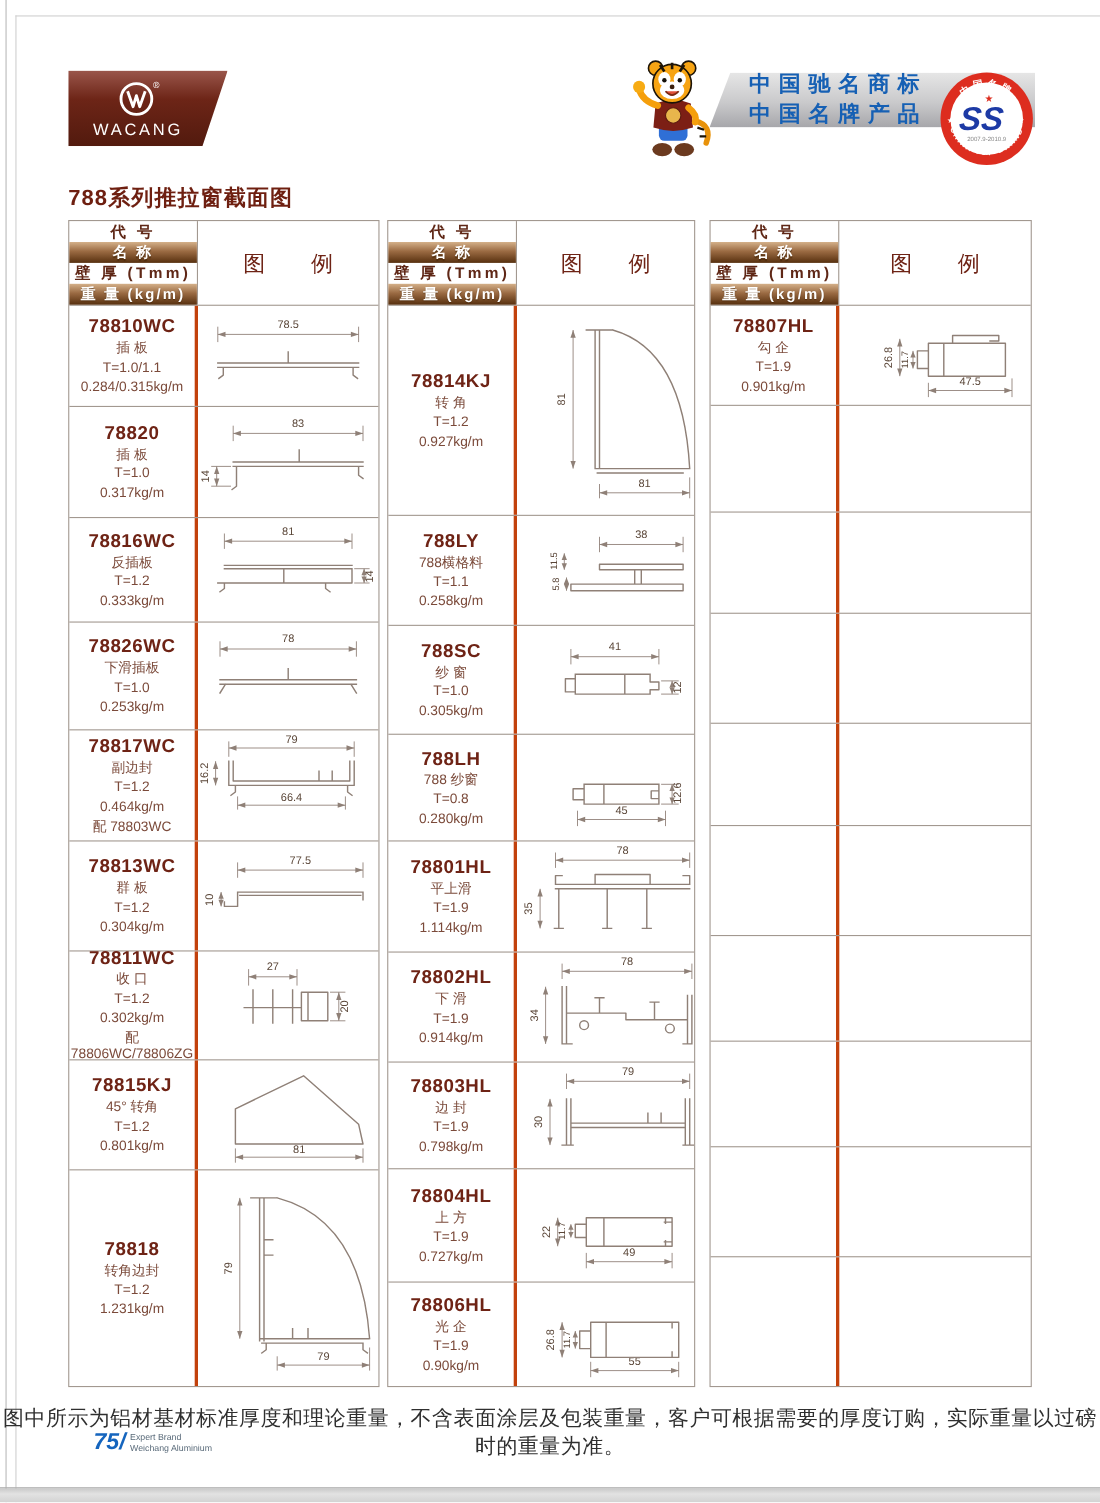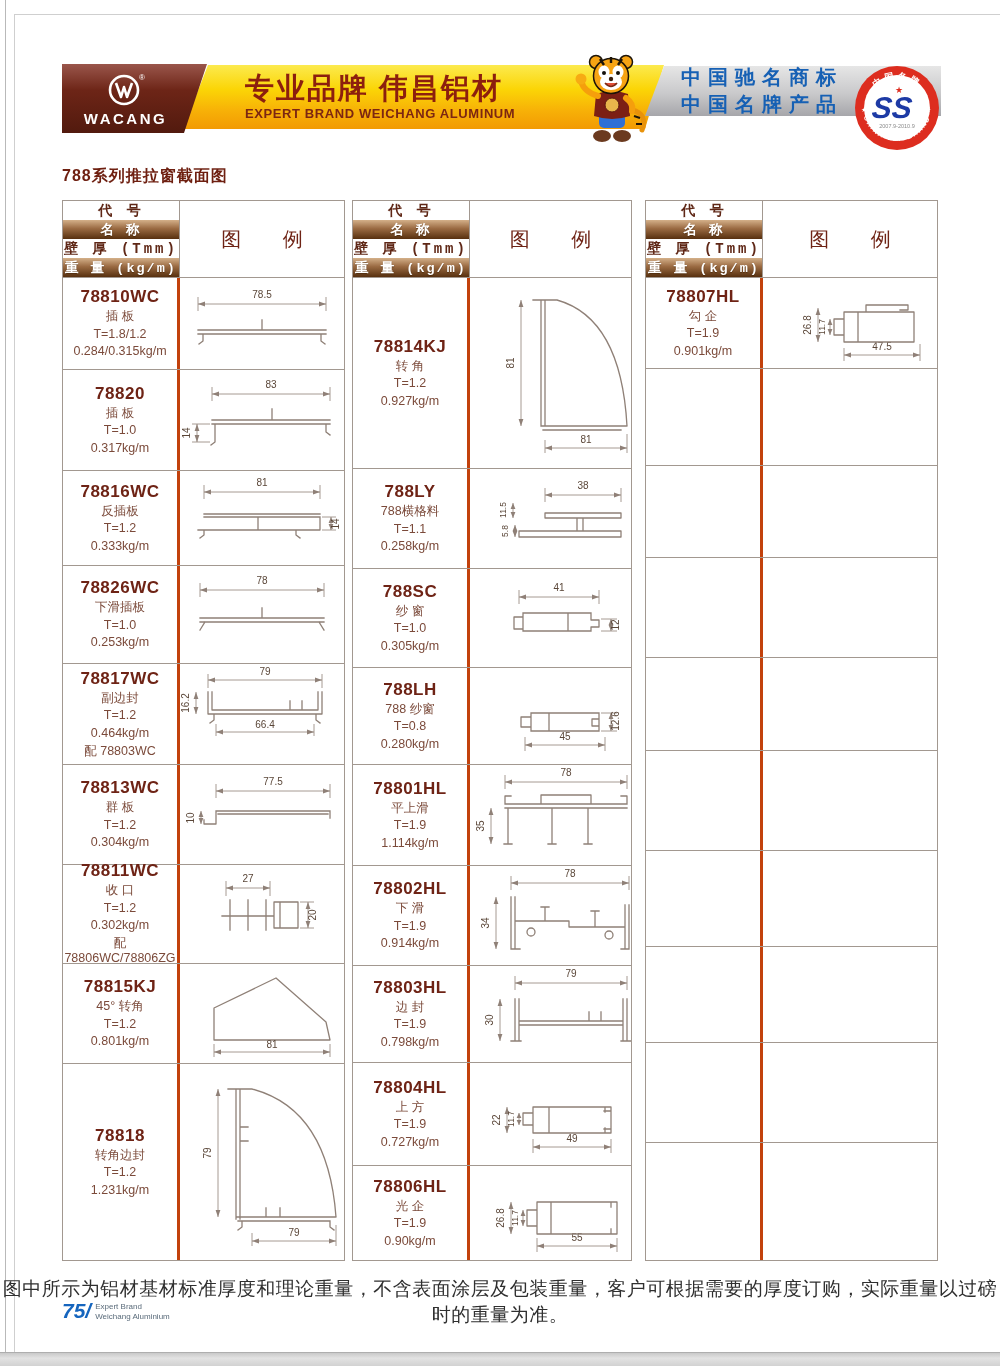--- a/index.html
+++ b/index.html
@@ -11,45 +11,45 @@
   .edge-v-inner { position:absolute; left:14px; top:14px; width:1px; height:1352px; background:#cfcfcf; }
   .edge-h-top  { position:absolute; left:14px; top:14px; height:1px; right:0; background:#cfcfcf; }
   .bottom-strip{ position:absolute; left:0; top:1352px; width:100%; height:14px;
                  background:linear-gradient(180deg,#c9c9c9,#e2e2e2 40%,#d2d2d2); border-top:1px solid #aeaeae; }
 
   
   .logo-box { position:absolute; left:62px; top:64px; width:145px; height:69px; z-index:2;
               background:linear-gradient(180deg,#9a564b 0%,#6d2517 38%,#521a0e 100%);
               clip-path:polygon(0 0,145px 0,122px 69px,0 69px);
               display:flex; flex-direction:column; align-items:center; justify-content:center; padding-right:18px; }
-  .logo-text { color:#fff; font-weight:bold; font-size:15px; letter-spacing:2.5px; margin-top:1px; }
+  .logo-text { color:#fff; font-weight:normal; font-size:15px; letter-spacing:2.5px; margin-top:1px; }
   .yellow-band { position:absolute; left:183px; top:65px; width:481px; height:64px; z-index:1;
                  background:linear-gradient(180deg,#fcea4e 0%,#fbd506 38%,#f7b007 72%,#f29a03 100%);
                  clip-path:polygon(25px 0,481px 0,462px 64px,0 64px);
                  display:flex; flex-direction:column; justify-content:center; padding-left:62px; }
   .slogan-cn { font-size:29px; font-weight:bold; color:#8c1f0e; letter-spacing:2px; line-height:1.05; }
   .slogan-en { font-size:13px; font-weight:bold; color:#7c2612; letter-spacing:0.6px; margin-top:3px; }
   .gray-band { position:absolute; left:645px; top:66px; width:296px; height:50px; z-index:1;
                background:linear-gradient(180deg,#e6e6e6 0%,#c9c9cb 55%,#a6a6aa 100%);
                clip-path:polygon(19px 0,296px 0,296px 50px,0 50px);
                display:flex; flex-direction:column; justify-content:center; padding-left:36px; }
   .gray-band div { color:#1660b4; font-size:20px; font-weight:bold; letter-spacing:7px; line-height:1.35; }
   .tiger { position:absolute; left:572px; top:50px; z-index:3; }
   .badge { position:absolute; left:852px; top:62px; z-index:3; }
 
   
-  .doc-title { position:absolute; left:62px; top:166px; font-size:16px; font-weight:bold; color:#6e1f10; letter-spacing:1px; }
+  .doc-title { position:absolute; left:62px; top:166px; font-size:20px; font-weight:bold; color:#6e1f10; letter-spacing:1px; }
 
   
   .colgrp { position:absolute; top:200px; border:1px solid #a29890; background:#fff; }
   #col1 { left:62px;  width:283px; }
   #col2 { left:352px; width:280px; }
   #col3 { left:645px; width:293px; }
   .colhead { display:flex; height:77px; border-bottom:1px solid #a29890; }
-  .hleft { width:117px; border-right:1px solid #a29890; display:flex; flex-direction:column;font-family:Liberation Mono, monospace; }
+  .hleft { width:117px; border-right:1px solid #a29890; display:flex; flex-direction:column; }
   .hleft > div { flex:1; display:flex; align-items:center; justify-content:center; }
   .h-plain { color:#5f2716; font-weight:bold; font-size:14px; letter-spacing:3px; }
   .h-bar { background:linear-gradient(180deg,#d4b089 0%,#9a6a42 45%,#57300f 100%);
            color:#fff; font-weight:bold; font-size:13.5px; letter-spacing:2px;
            text-shadow:0 1px 1px rgba(60,30,0,.6); }
   .hlegend { flex:1; display:flex; align-items:center; justify-content:center;
              color:#6e2315; font-size:20px; letter-spacing:18px; text-indent:18px; font-weight:normal; }
   .prow { display:flex; border-bottom:1px solid #a29890; }
   .prow:last-child { border-bottom:none;justify-content:space-between; }
   .plbl { width:117px; border-right:3px solid #c2410c; display:flex; flex-direction:column;
@@ -63,44 +63,40 @@
   .dim line { stroke:#8f8077; stroke-width:0.8; }
   .ext { stroke:#9a8c82; stroke-width:0.7; }
   .ah { fill:#8f8077; stroke:none; }
   .dtx { fill:#5a4638; font-size:10px; font-family:"Liberation Sans",sans-serif; }
   .dtx.sm { font-size:8.5px; }
 
   
   .footnote { position:absolute; left:0; top:1276px; width:100%; text-align:center;
               font-size:19px; color:#2f2f2f; letter-spacing:0.5px; }
   .pageno { position:absolute; left:62px; top:1300px; display:flex; align-items:flex-start; gap:4px; }
-  .pn { font-size:21px; font-weight:bold; color:#1565be; line-height:1; font-style:italic; }
+  .pn { font-size:21px; font-weight:bold; color:#1565be; line-height:1; font-style:italic;margin-left:23px; }
   .pn-sub { font-size:8px; color:#5a6b7a; line-height:1.25; padding-top:2px; }
 </style>
 </head>
 <body>
 
 <div class="page">
   <div class="edge-v-outer"></div>
   <div class="edge-v-inner"></div>
   <div class="edge-h-top"></div>
 
   <div class="logo-box">
     <svg width="44" height="38" viewBox="0 0 44 38">
       <circle cx="20" cy="19" r="14" fill="none" stroke="#fff" stroke-width="2.6"></circle>
       <path d="M12,12 L17,26 L20,16 L23,26 L28,12" fill="none" stroke="#fff" stroke-width="2.6" stroke-linejoin="round"></path>
       <text x="38" y="9" font-size="8" fill="#fff" text-anchor="middle">®</text>
     </svg>
     <div class="logo-text">WACANG</div>
   </div>
 
-  <div class="yellow-band">
-    <div class="slogan-cn">专业品牌  伟昌铝材</div>
-    <div class="slogan-en">EXPERT BRAND WEICHANG ALUMINUM</div>
-  </div>
 
   <svg class="tiger" width="80" height="94" viewBox="0 0 80 94">
     <path d="M60,60 Q76,64 70,80" stroke="#e8920a" stroke-width="5" fill="none" stroke-linecap="round"></path>
     <path d="M62,66 l6,2 M64,74 l6,0" stroke="#1d1408" stroke-width="2"></path>
     <ellipse cx="30" cy="86" rx="9" ry="6" fill="#6b3a1f"></ellipse>
     <ellipse cx="50" cy="86" rx="9" ry="6" fill="#6b3a1f"></ellipse>
     <rect x="27" y="62" width="26" height="16" rx="5" fill="#2f6fd6"></rect>
     <path d="M24,44 Q40,38 56,44 L58,66 Q40,72 22,66 Z" fill="#7c1f15"></path>
     <circle cx="40" cy="55" r="7" fill="#e8b64c" stroke="#5c1a10" stroke-width="1"></circle>
     <path d="M26,46 Q12,42 9,31" stroke="#f59f0c" stroke-width="6" fill="none" stroke-linecap="round"></path>
@@ -154,21 +150,21 @@
         <div class="h-plain">壁 厚 (Tmm)</div>
         <div class="h-bar">重 量 (kg/m)</div>
       </div>
       <div class="hlegend">图 例</div>
     </div>
 
     <div class="prow" style="height:92px">
       <div class="plbl">
         <div class="pcode">78810WC</div>
         <div class="ptxt">插 板</div>
-        <div class="ptxt">T=1.8/1.2</div>
+        <div class="ptxt">T=1.0/1.1</div>
         <div class="ptxt">0.284/0.315kg/m</div>
       </div>
       <div class="pdraw">
           <svg width="164" height="80" viewBox="0 0 164 80">
         <g class="dim">
               <line class="ext" x1="18" y1="13" x2="18" y2="27"></line>
               <line class="ext" x1="146" y1="13" x2="146" y2="27"></line>
         <line x1="18" y1="20" x2="146" y2="20"></line>
               <path class="ah" d="M18,20 l7,-2.4 v4.8 z"></path>
               <path class="ah" d="M146,20 l-7,-2.4 v4.8 z"></path>

